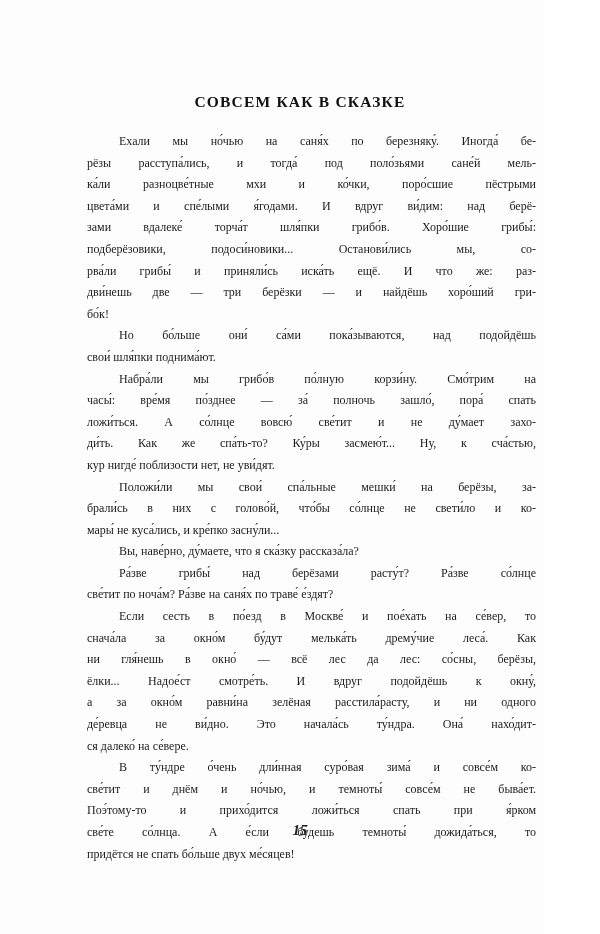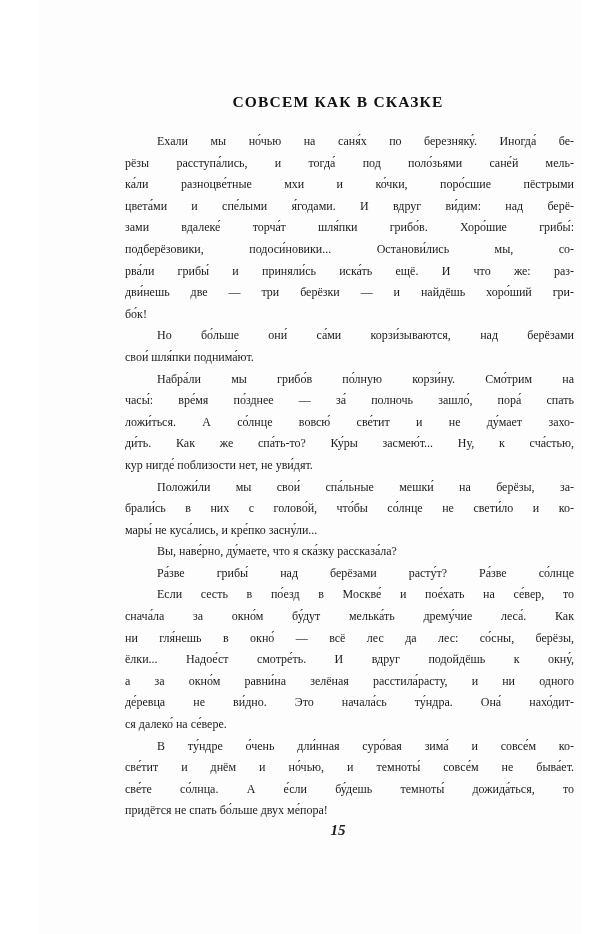--- a/index.html
+++ b/index.html
@@ -2,21 +2,20 @@
 <html><head>
 <meta charset="utf-8">
 <style>
   html, body { margin: 0; padding: 0; background: #ffffff; }
   body { width: 600px; height: 934px; position: relative; overflow: hidden; }
   .page {
     position: absolute; left: 0; top: 0; width: 544px; height: 934px;
     background: #fdfdfd;
     font-family: "Liberation Serif", "DejaVu Serif", serif;
     color: #1b1b1b;
-    margin-left: 38px;
   }
   .title {
     position: absolute; top: 93px; left: 0; width: 600px;
     text-align: center;
     font-family: "Liberation Serif", serif;
     font-weight: bold;
     font-size: 15.5px;
     letter-spacing: 1.2px;
     color: #111;
   }
@@ -50,38 +49,40 @@
   <div class="body-text" id="body-text">
       <div class="line indent">Ехали мы но́чью на саня́х по березняку́. Иногда́ бе-</div>
       <div class="line">рёзы расступа́лись, и тогда́ под поло́зьями сане́й мель-</div>
       <div class="line">ка́ли разноцве́тные мхи и ко́чки, поро́сшие пёстрыми</div>
       <div class="line">цвета́ми и спе́лыми я́годами. И вдруг ви́дим: над берё-</div>
       <div class="line">зами вдалеке́ торча́т шля́пки грибо́в. Хоро́шие грибы́:</div>
       <div class="line">подберёзовики, подоси́новики... Останови́лись мы, со-</div>
       <div class="line">рва́ли грибы́ и приняли́сь иска́ть ещё. И что же: раз-</div>
       <div class="line">дви́нешь две — три берёзки — и найдёшь хоро́ший гри-</div>
       <div class="line last">бо́к!</div>
-      <div class="line indent">Но бо́льше они́ са́ми корзи́зываются, над берёзами</div>
+      <div class="line indent">Но бо́льше они́ са́ми пока́зываются, над подойдёшь</div>
       <div class="line last">свои́ шля́пки поднима́ют.</div>
       <div class="line indent">Набра́ли мы грибо́в по́лную корзи́ну. Смо́трим на</div>
       <div class="line">часы́: вре́мя по́зднее — за́ полночь зашло́, пора́ спать</div>
       <div class="line">ложи́ться. А со́лнце вовсю́ све́тит и не ду́мает захо-</div>
       <div class="line">ди́ть. Как же спа́ть-то? Ку́ры засмею́т... Ну, к сча́стью,</div>
       <div class="line last">кур нигде́ поблизости нет, не уви́дят.</div>
       <div class="line indent">Положи́ли мы свои́ спа́льные мешки́ на берёзы, за-</div>
       <div class="line">брали́сь в них с голово́й, что́бы со́лнце не свети́ло и ко-</div>
       <div class="line last">мары́ не куса́лись, и кре́пко засну́ли...</div>
       <div class="line indent last">Вы, наве́рно, ду́маете, что я ска́зку рассказа́ла?</div>
       <div class="line indent">Ра́зве грибы́ над берёзами расту́т? Ра́зве со́лнце</div>
+      <div class="line last">све́тит по ноча́м? Ра́зве на саня́х по траве́ е́здят?</div>
       <div class="line indent">Если сесть в по́езд в Москве́ и пое́хать на се́вер, то</div>
       <div class="line">снача́ла за окно́м бу́дут мелька́ть дрему́чие леса́. Как</div>
       <div class="line">ни гля́нешь в окно́ — всё лес да лес: со́сны, берёзы,</div>
       <div class="line">ёлки... Надое́ст смотре́ть. И вдруг подойдёшь к окну́,</div>
       <div class="line">а за окно́м равни́на зелёная расстила́расту, и ни одного</div>
       <div class="line">де́ревца не ви́дно. Это начала́сь ту́ндра. Она́ нахо́дит-</div>
       <div class="line last">ся далеко́ на се́вере.</div>
       <div class="line indent">В ту́ндре о́чень дли́нная суро́вая зима́ и совсе́м ко-</div>
       <div class="line">све́тит и днём и но́чью, и темноты́ совсе́м не быва́ет.</div>
+      <div class="line">Поэ́тому-то и прихо́дится ложи́ться спать при я́рком</div>
       <div class="line">све́те со́лнца. А е́сли бу́дешь темноты́ дожида́ться, то</div>
-      <div class="line last">придётся не спать бо́льше двух ме́пора!</div>
+      <div class="line last">придётся не спать бо́льше двух ме́сяцев!</div>
     </div>
   <div class="page-num">15</div>
 </div>
 
 </body></html>

